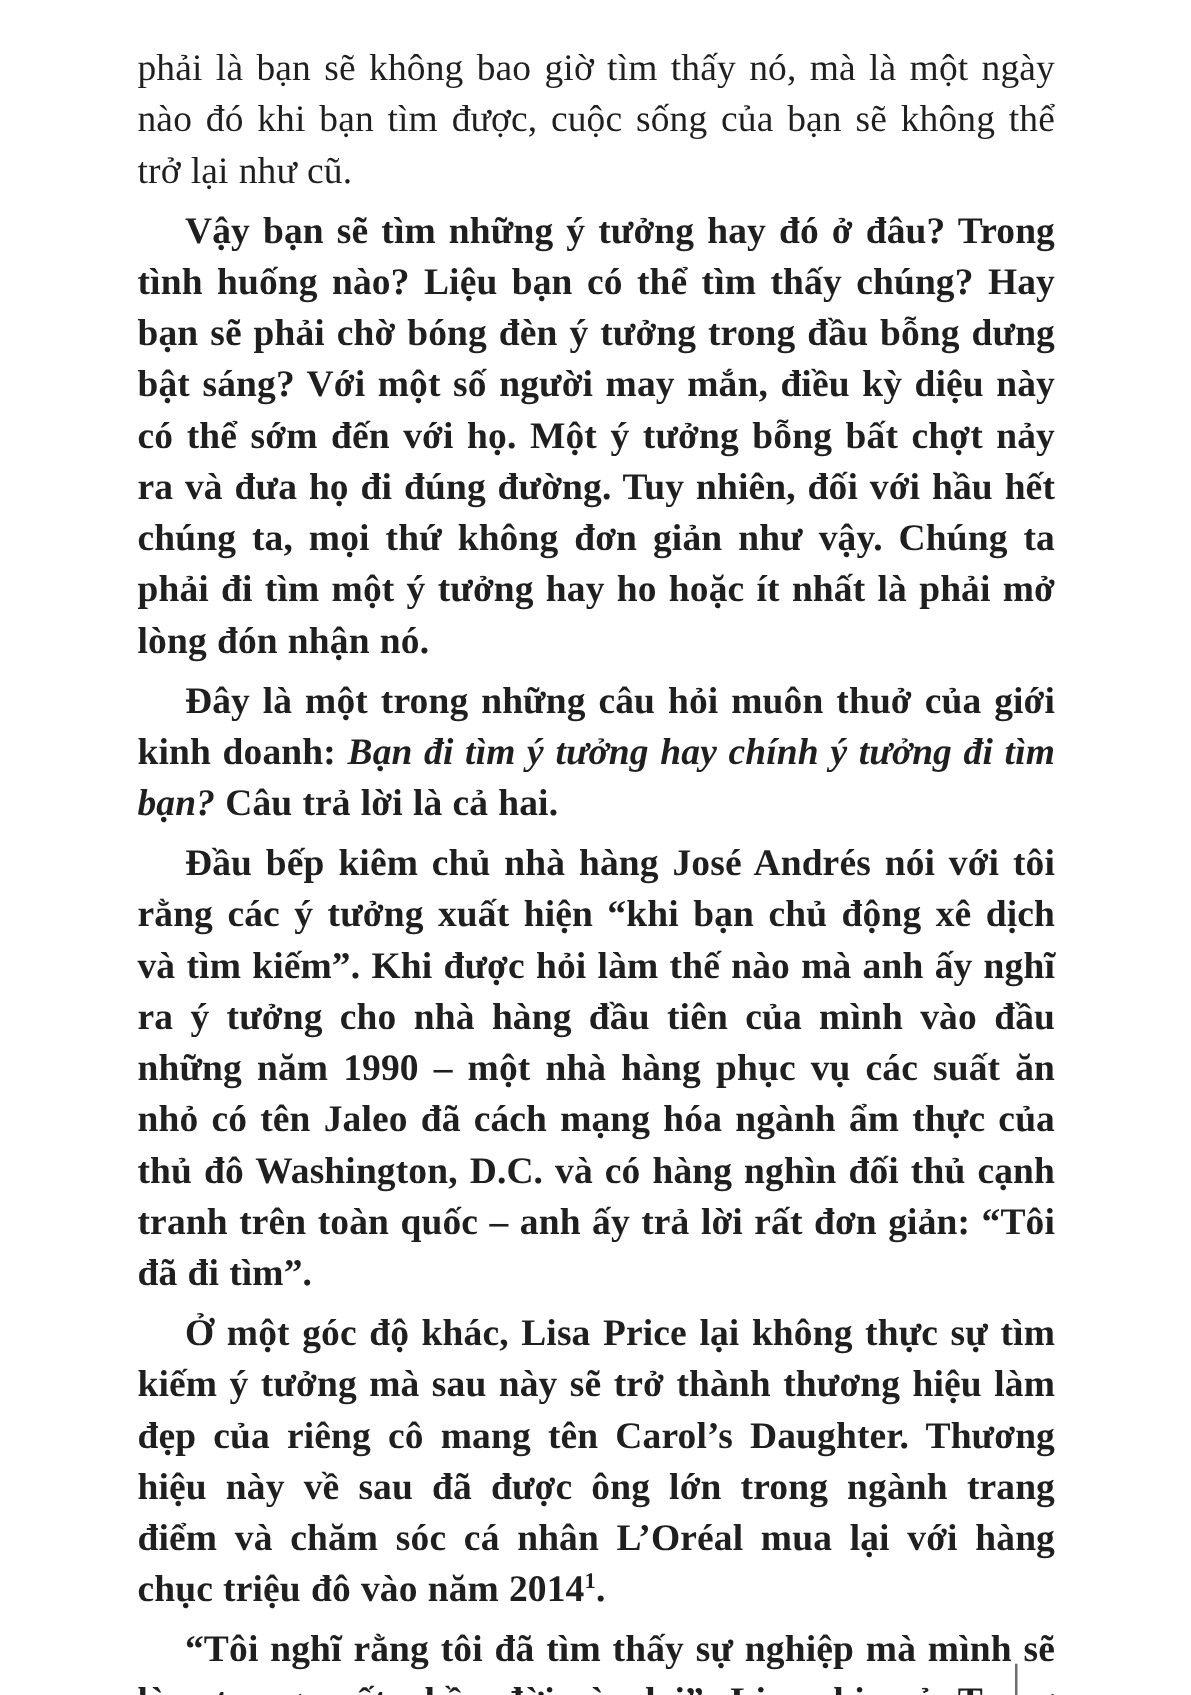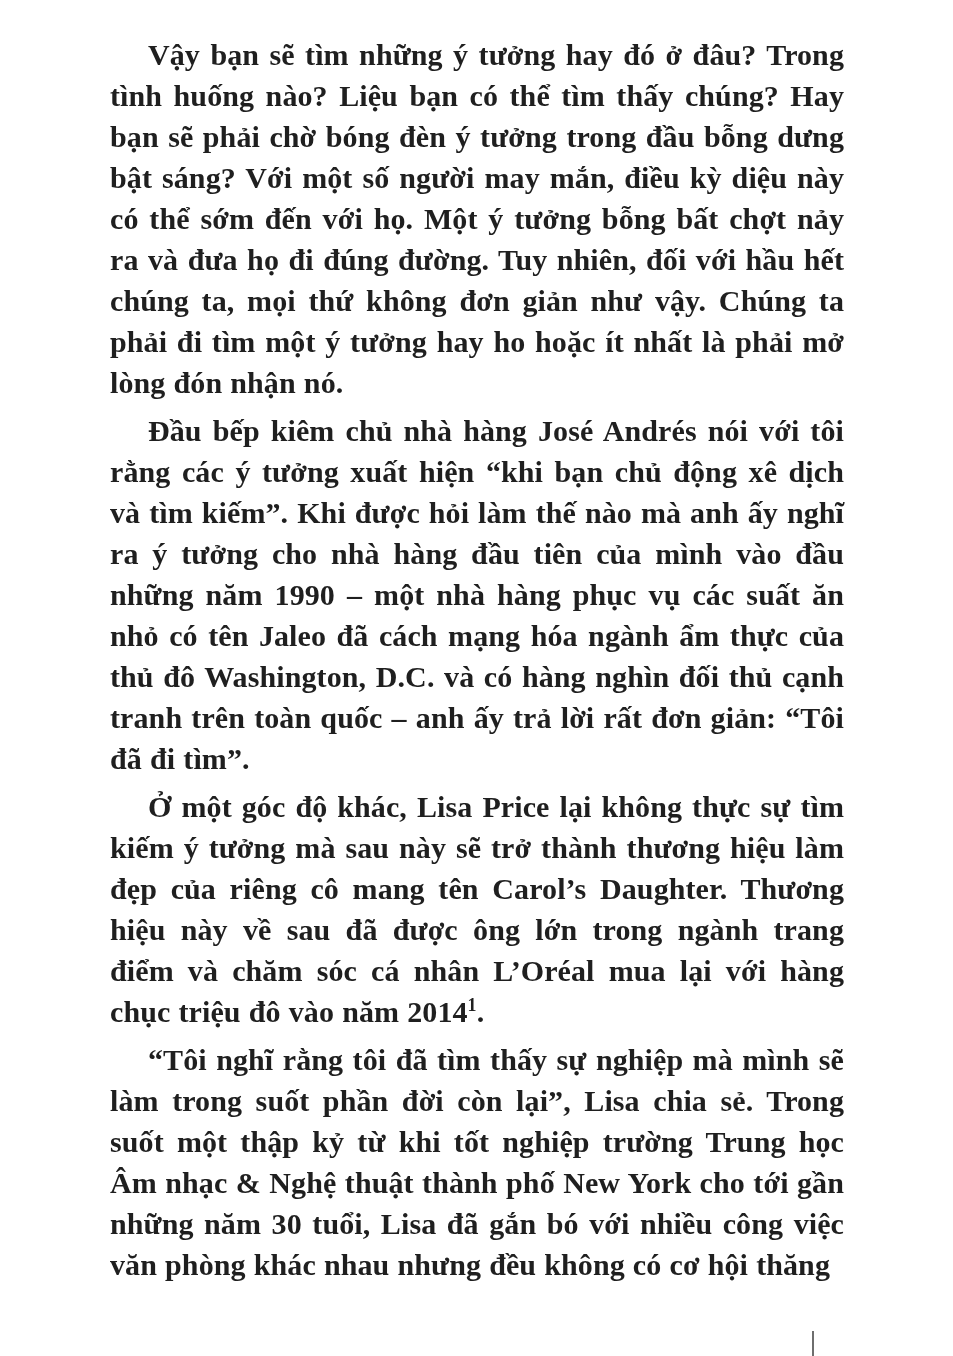--- a/index.html
+++ b/index.html
@@ -55,19 +55,21 @@
     width: 2px;
     height: 25px;
     background: #6e6e6e;
   }
 </style>
 </head>
 <body style="background: rgb(255, 255, 255); color: rgb(31, 31, 31);">
 
 <main class="page">
   <div class="page-text">
+      <p class="para"><span class="seg-normal">phải là bạn sẽ không bao giờ tìm thấy nó, mà là một ngày nào đó khi bạn tìm được, cuộc sống của bạn sẽ không thể trở lại như cũ.</span></p>
       <p class="para indent"><span class="seg-normal">Vậy bạn sẽ tìm những ý tưởng hay đó ở đâu? Trong tình huống nào? Liệu bạn có thể tìm thấy chúng? Hay bạn sẽ phải chờ bóng đèn ý tưởng trong đầu bỗng dưng bật sáng? Với một số người may mắn, điều kỳ diệu này có thể sớm đến với họ. Một ý tưởng bỗng bất chợt nảy ra và đưa họ đi đúng đường. Tuy nhiên, đối với hầu hết chúng ta, mọi thứ không đơn giản như vậy. Chúng ta phải đi tìm một ý tưởng hay ho hoặc ít nhất là phải mở lòng đón nhận nó.</span></p>
+      <p class="para indent"><span class="seg-normal">Đây là một trong những câu hỏi muôn thuở của giới kinh doanh: </span><span class="seg-italic">Bạn đi tìm ý tưởng hay chính ý tưởng đi tìm bạn?</span><span class="seg-normal"> Câu trả lời là cả hai.</span></p>
       <p class="para indent"><span class="seg-normal">Đầu bếp kiêm chủ nhà hàng José Andrés nói với tôi rằng các ý tưởng xuất hiện “khi bạn chủ động xê dịch và tìm kiếm”. Khi được hỏi làm thế nào mà anh ấy nghĩ ra ý tưởng cho nhà hàng đầu tiên của mình vào đầu những năm 1990 – một nhà hàng phục vụ các suất ăn nhỏ có tên Jaleo đã cách mạng hóa ngành ẩm thực của thủ đô Washington, D.C. và có hàng nghìn đối thủ cạnh tranh trên toàn quốc – anh ấy trả lời rất đơn giản: “Tôi đã đi tìm”.</span></p>
       <p class="para indent"><span class="seg-normal">Ở một góc độ khác, Lisa Price lại không thực sự tìm kiếm ý tưởng mà sau này sẽ trở thành thương hiệu làm đẹp của riêng cô mang tên Carol’s Daughter. Thương hiệu này về sau đã được ông lớn trong ngành trang điểm và chăm sóc cá nhân L’Oréal mua lại với hàng chục triệu đô vào năm 2014</span><sup class="seg-sup">1</sup><span class="seg-normal">.</span></p>
       <p class="para indent"><span class="seg-normal">“Tôi nghĩ rằng tôi đã tìm thấy sự nghiệp mà mình sẽ làm trong suốt phần đời còn lại”, Lisa chia sẻ. Trong suốt một thập kỷ từ khi tốt nghiệp trường Trung học Âm nhạc &amp; Nghệ thuật thành phố New York cho tới gần những năm 30 tuổi, Lisa đã gắn bó với nhiều công việc văn phòng khác nhau nhưng đều không có cơ hội thăng</span></p>
     </div>
   <div class="cursor-line-mark" style="background: rgb(110, 110, 110);"></div>
 </main>
 
 </body></html>

